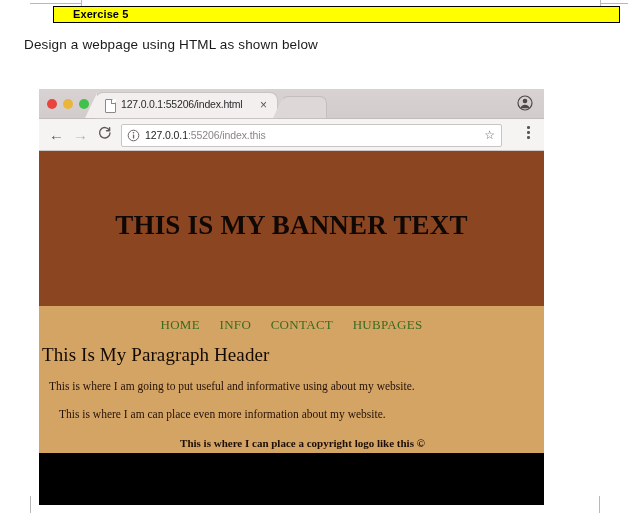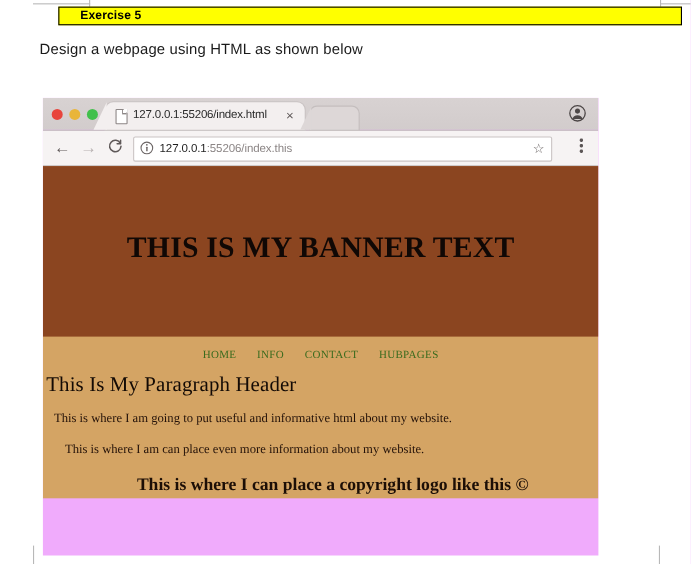--- a/index.html
+++ b/index.html
@@ -41,35 +41,35 @@
     font-weight: bold;
     color: #000000;
     line-height: 15px;
     padding-left: 19px;
     letter-spacing: 0.1px;
     margin-left: 20px;
   }
 
   .instruction {
     position: absolute;
-    left: 36px;
+    left: 24px;
     top: 37px;
     font-size: 13.5px;
     color: #1a1a1a;
     letter-spacing: 0.15px;
   }
 
   
   .browser {
     position: absolute;
     left: 39px;
     top: 89px;
     width: 505px;
     height: 416px;
-    background: #f0abfc;
+    background: #000000;
     overflow: hidden;
   }
 
   
   .tab-strip {
     position: relative;
     height: 29px;
     background: linear-gradient(to bottom, #d8d2d2 0%, #d2cccc 100%);
     border-bottom: 1px solid #c2bcbc;
   }
@@ -263,21 +263,21 @@
     font-family: "Liberation Serif", "DejaVu Serif", serif;
     font-weight: bold;
     font-size: 27px;
     color: #100805;
     letter-spacing: 0.2px;
   }
   .page-nav {
     text-align: center;
     padding-top: 11px;
     font-family: "Liberation Serif", "DejaVu Serif", serif;
-    font-size: 10px;
+    font-size: 13px;
     color: #3a6b1e;
     letter-spacing: 0.3px;
   }
   .page-nav a {
     color: #3a6b1e;
     text-decoration: none;
     margin: 0 8px;
     cursor: pointer;
   }
   .page-header {
@@ -293,21 +293,21 @@
     font-family: "Liberation Serif", "DejaVu Serif", serif;
     font-size: 11.5px;
     color: #241209;
   }
   .page-para.second { margin-top: 16px; margin-left: 20px; }
   .page-copy {
     margin-top: 17px;
     text-align: center;
     font-family: "Liberation Serif", "DejaVu Serif", serif;
     font-weight: bold;
-    font-size: 16px;
+    font-size: 11px;
     color: #1c0e06;
     padding-left: 22px;
   }
 </style>
 </head>
 <body>
 
 <div class="margin-guide mg-top-left-h"></div>
 <div class="margin-guide mg-top-left-v"></div>
 <div class="margin-guide mg-top-right-h"></div>
@@ -381,18 +381,18 @@
     </div>
 
     <div class="page-nav">
       <a>HOME</a>
       <a>INFO</a>
       <a>CONTACT</a>
       <a>HUBPAGES</a>
     </div>
 
     <div class="page-header">This Is My Paragraph Header</div>
-    <div class="page-para">This is where I am going to put useful and informative html about my website.</div>
+    <div class="page-para">This is where I am going to put useful and informative using about my website.</div>
     <div class="page-para second">This is where I am can place even more information about my website.</div>
     <div class="page-copy">This is where I can place a copyright logo like this ©</div>
   </div>
 
 </div>
 
 </body></html>

